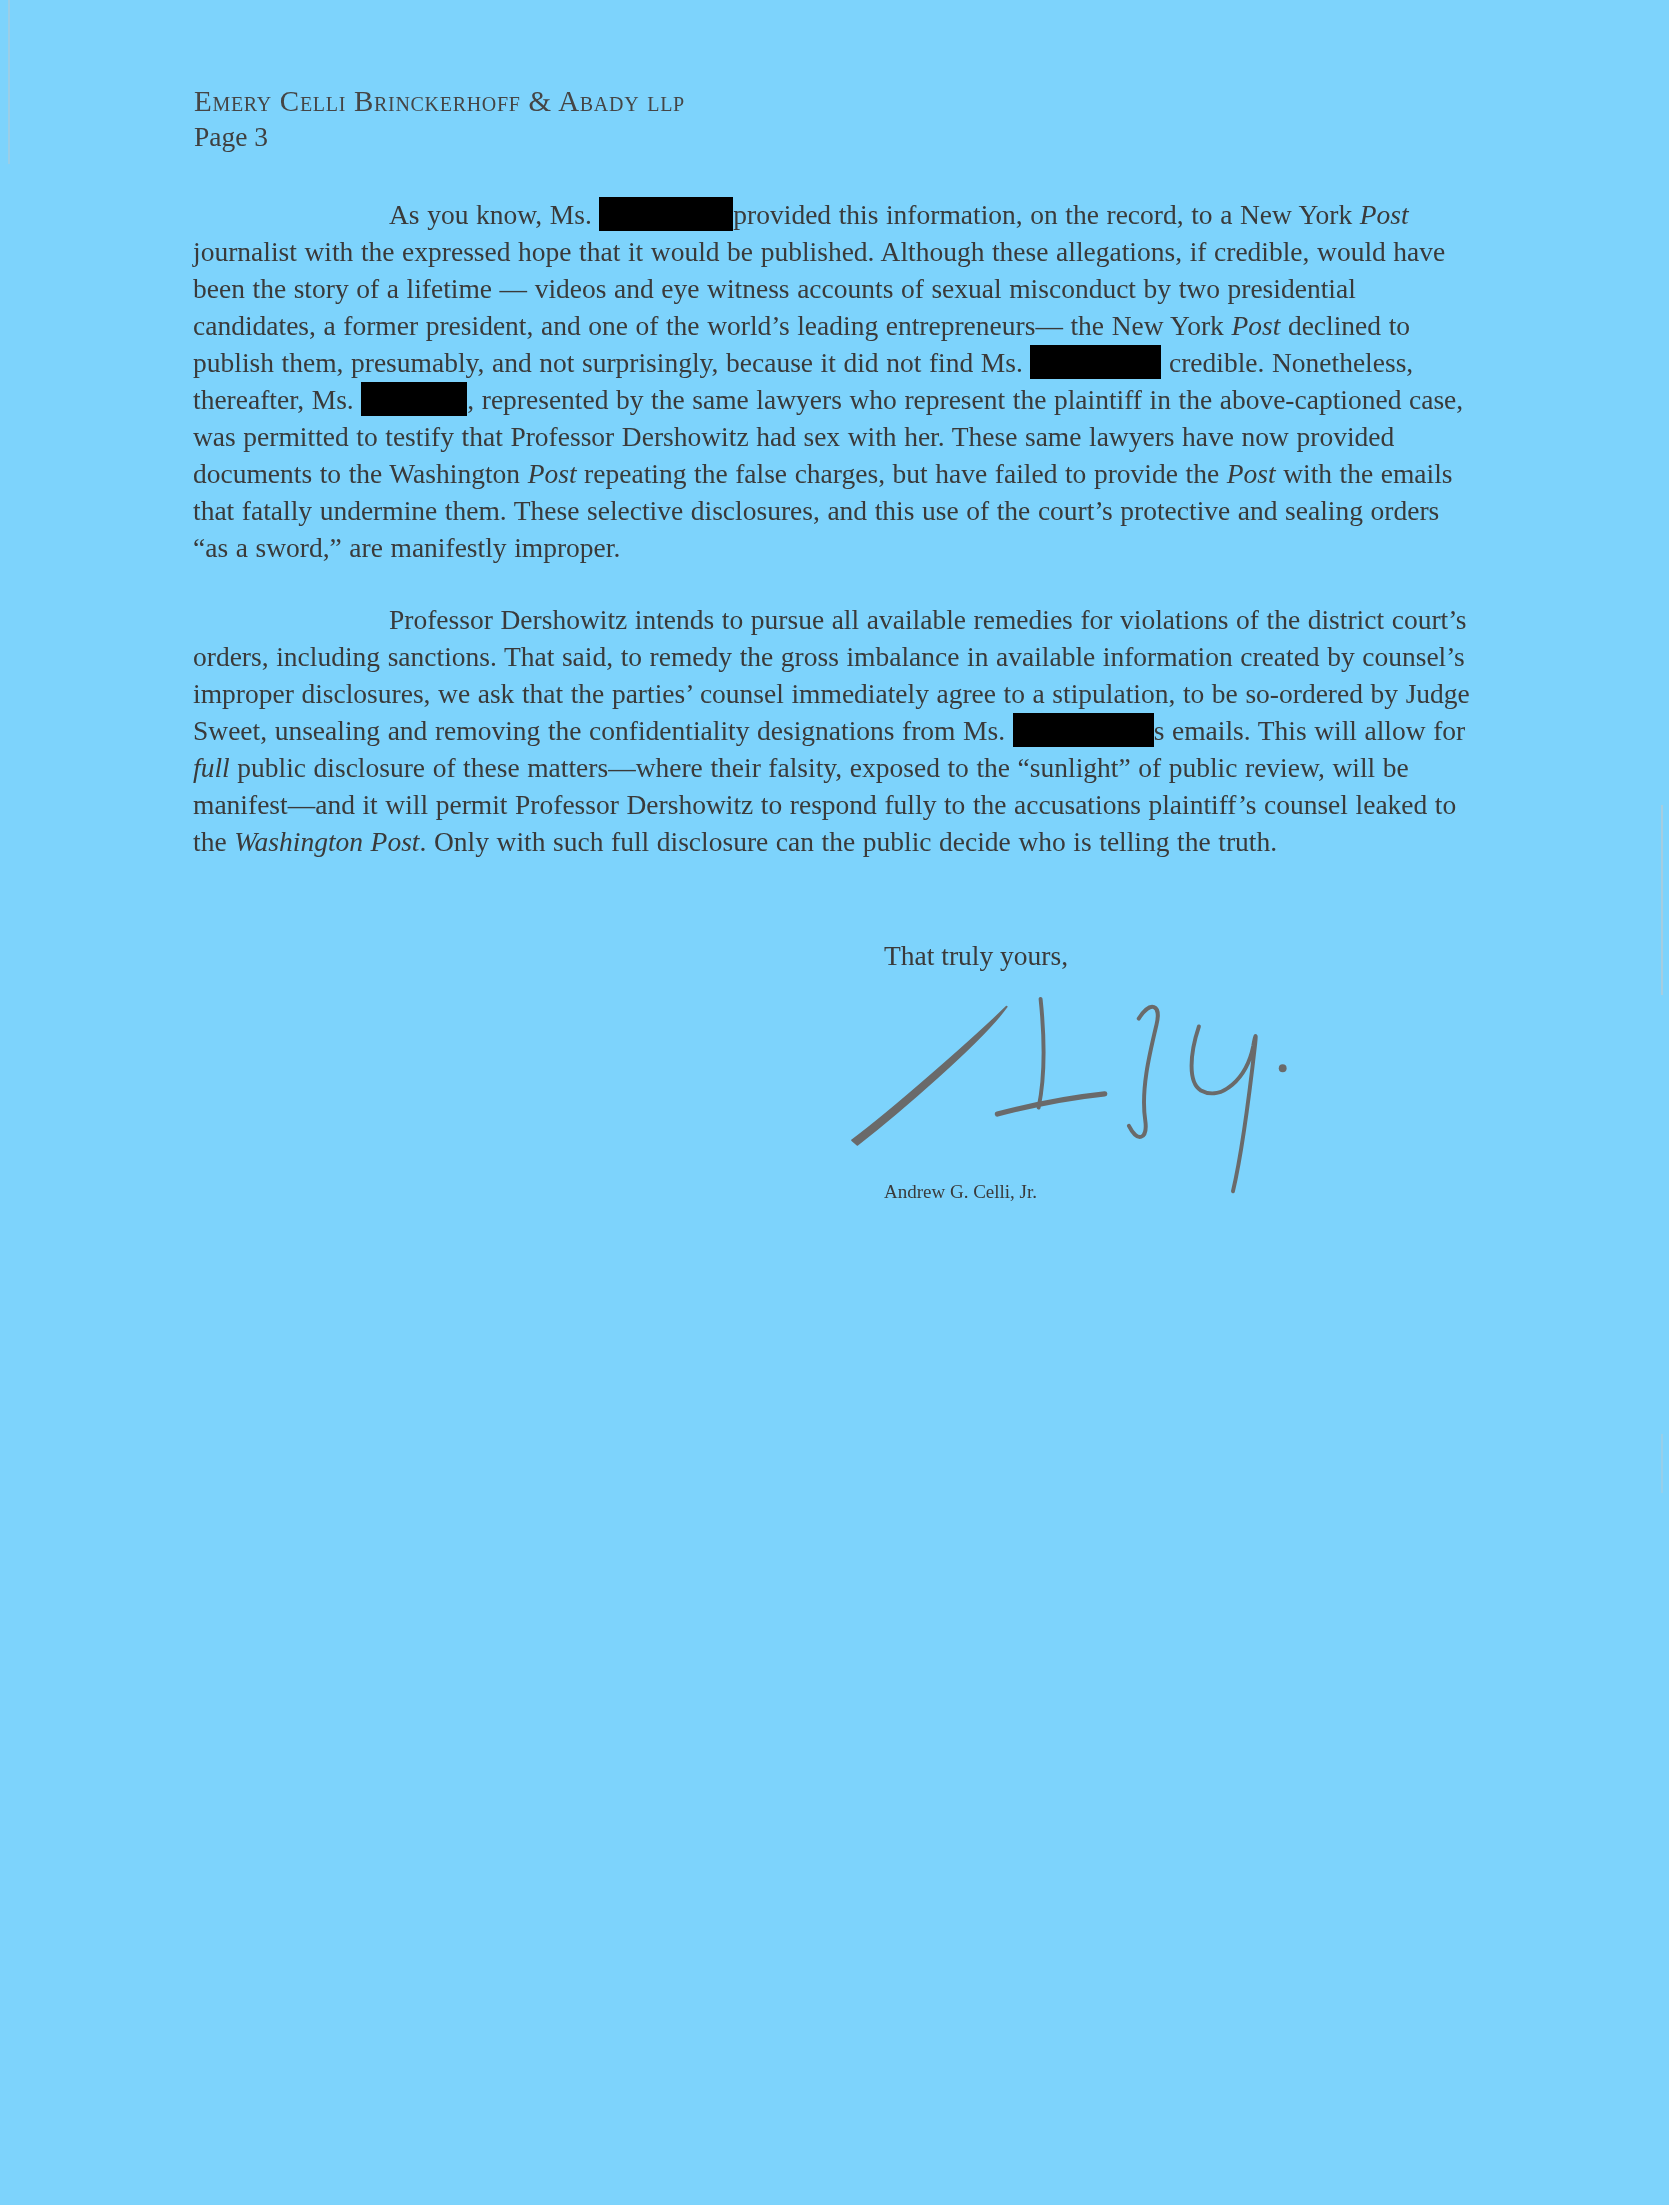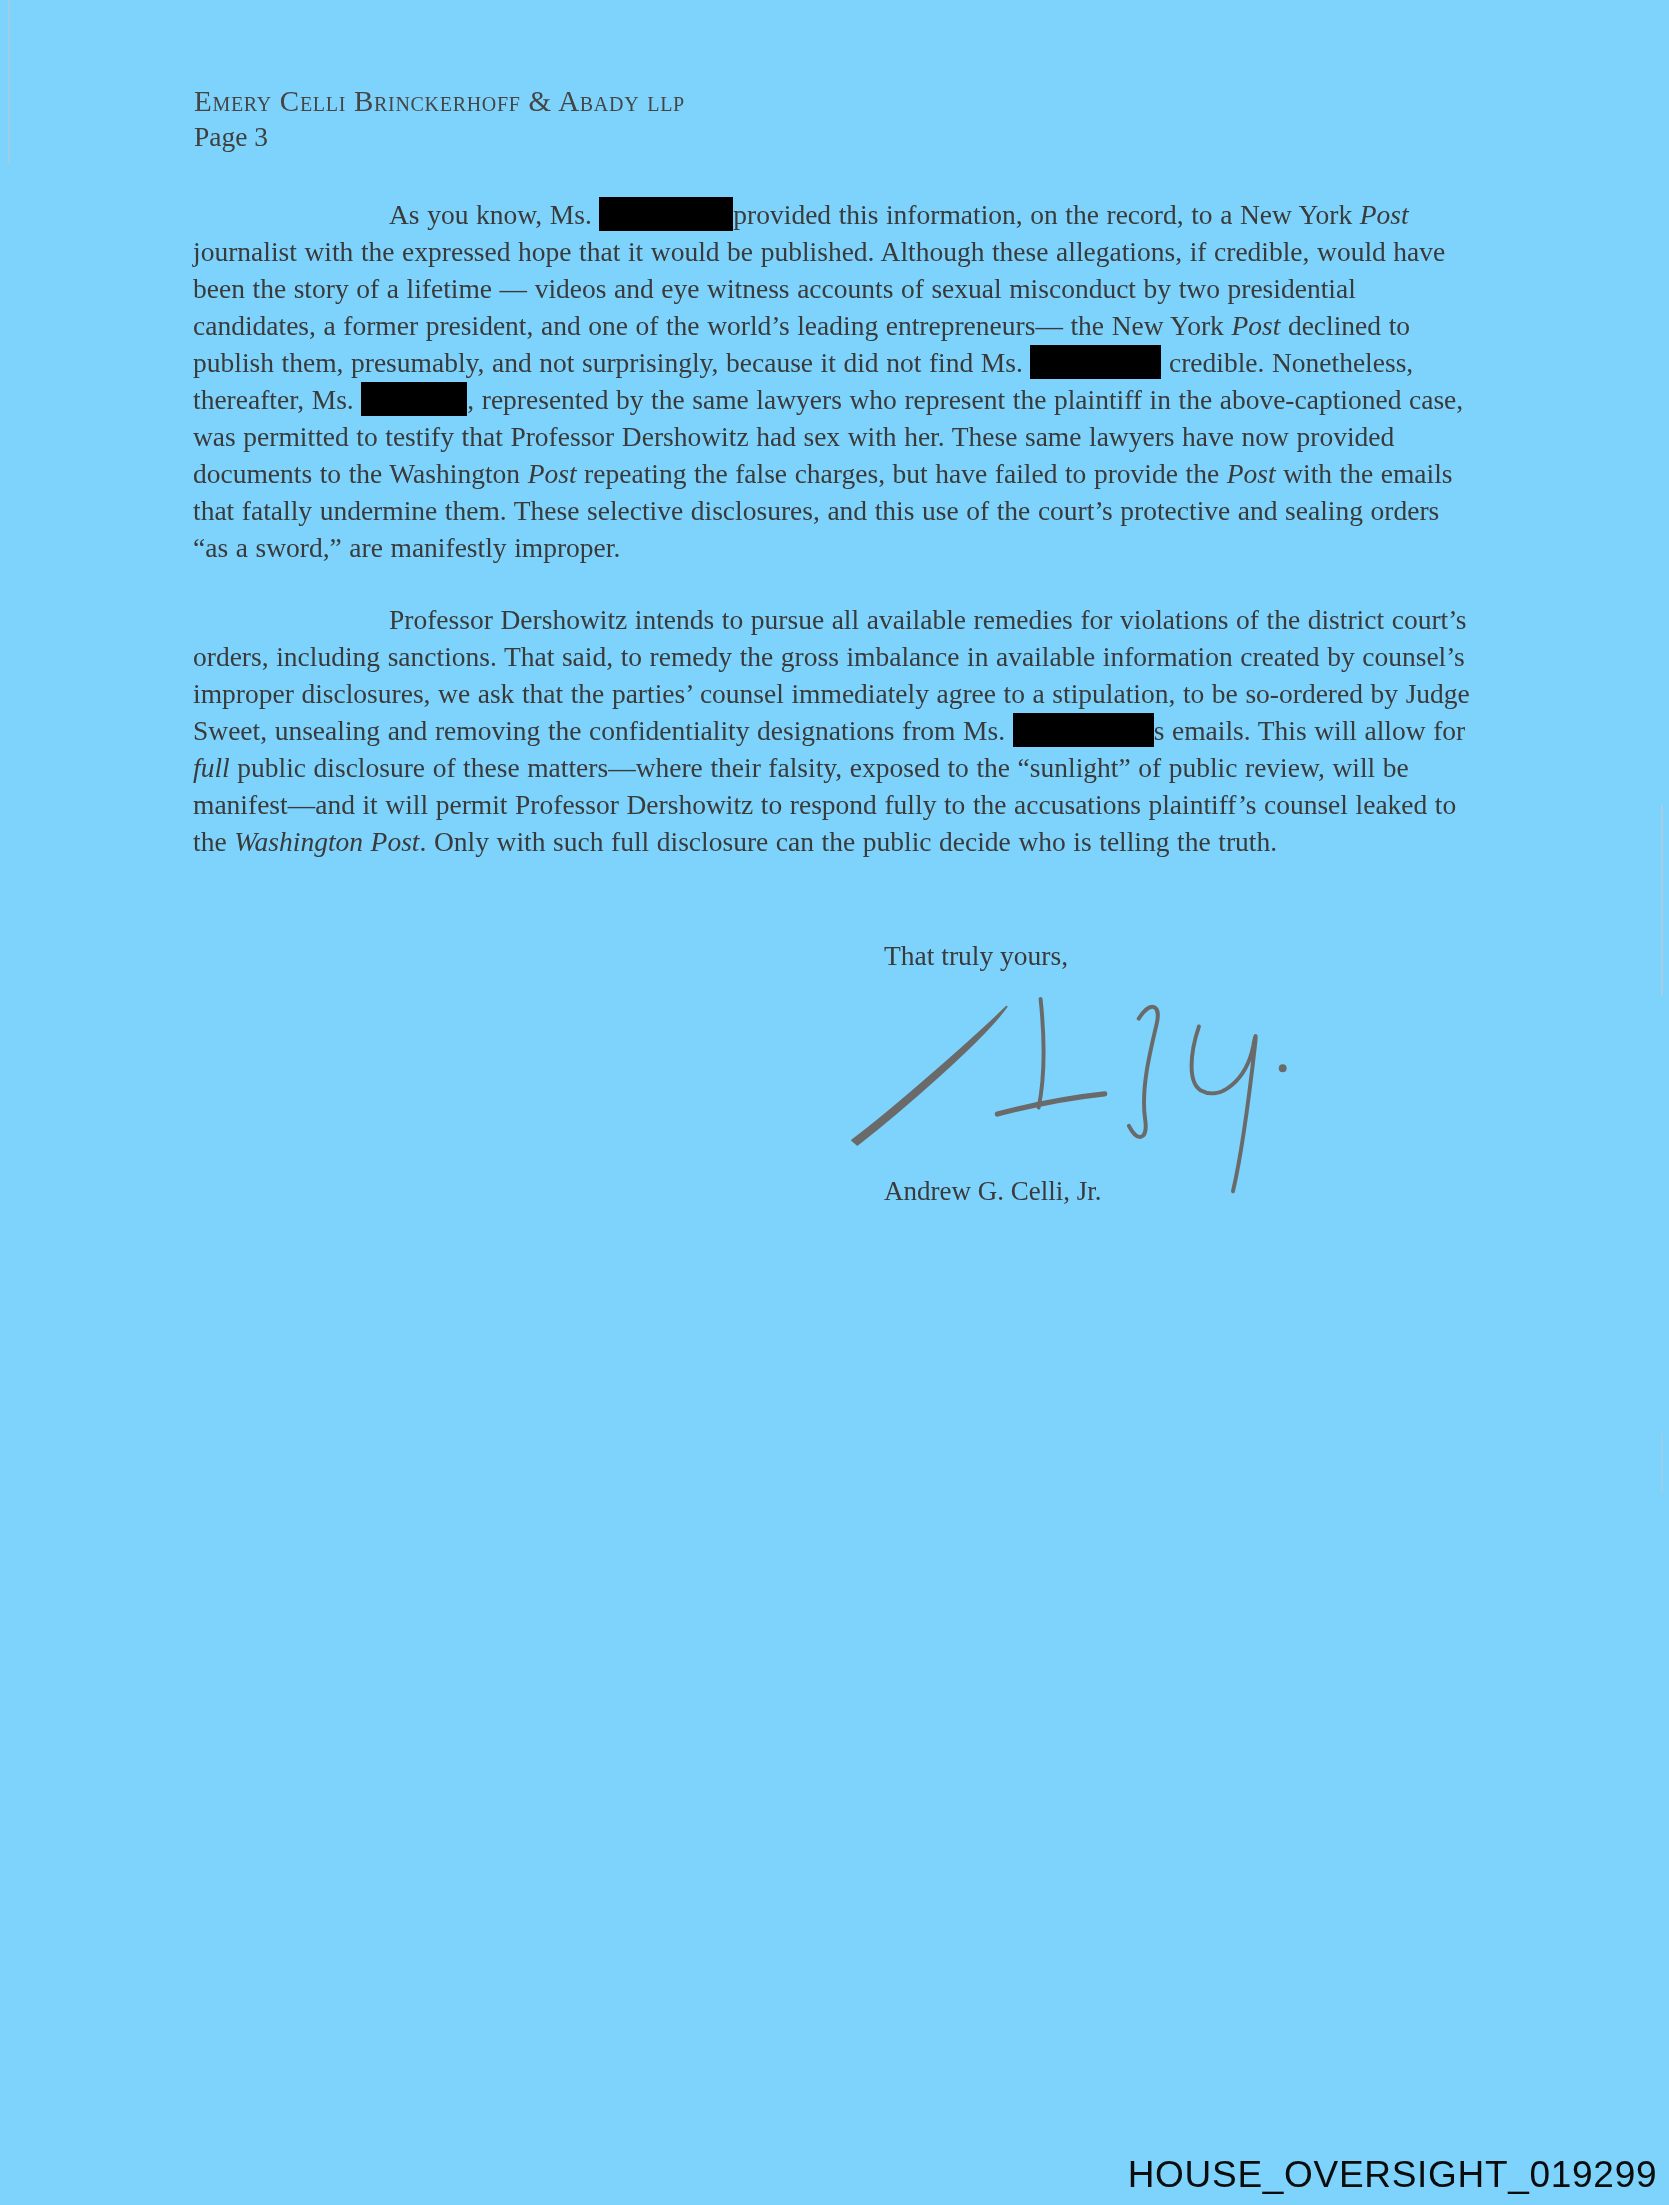--- a/index.html
+++ b/index.html
@@ -30,21 +30,21 @@
   .redaction{
     display:inline-block;
     height:34px;background:#000;
     vertical-align:-7.2px;
   }
   
   .closing{margin:77px 0 0 691px;width:497px;}
   .valediction{font-size:27.5px;line-height:37px;}
   .sig-wrap{position:relative;width:458px;height:229px;margin:3.9px 0 0 -41px;}
   .sig-wrap svg{position:absolute;left:0;top:0;}
-  .signatory{font-size:27px;line-height:37px;margin-top:-34px;}
+  .signatory{font-size:19px;line-height:37px;margin-top:-34px;}
   
   .bates{
     position:absolute;right:11.8px;bottom:9.2px;
     font-family:"Liberation Sans","DejaVu Sans",sans-serif;
     font-size:37px;color:#0c0c0c;letter-spacing:0.7px;
   }
   
   .artifact{position:absolute;background:#c9c9c9;opacity:.55;}
   .artifact.right-line{right:6.5px;top:805px;width:2px;height:190px;}
   .artifact.right-tick{right:6.5px;top:1434px;width:2px;height:59px;opacity:.35;}
@@ -85,15 +85,14 @@
             <path d="M544 74 C530 116 527 160 547 172 C578 189 617 154 627 104 C630 87 632 82 630 100 C623 162 611 262 596 326" stroke-width="6"></path>
 
             <circle cx="672" cy="138" r="6" fill="#6a6a6a" stroke="none"></circle>
           </g>
         </svg>
       </div>
       <div class="signatory">Andrew G. Celli, Jr.</div>
     </div>
   </div>
 
-  <div class="bates">HOUSE_OVERSIGHT_019299</div>
 </div>
 
 
 </body></html>

